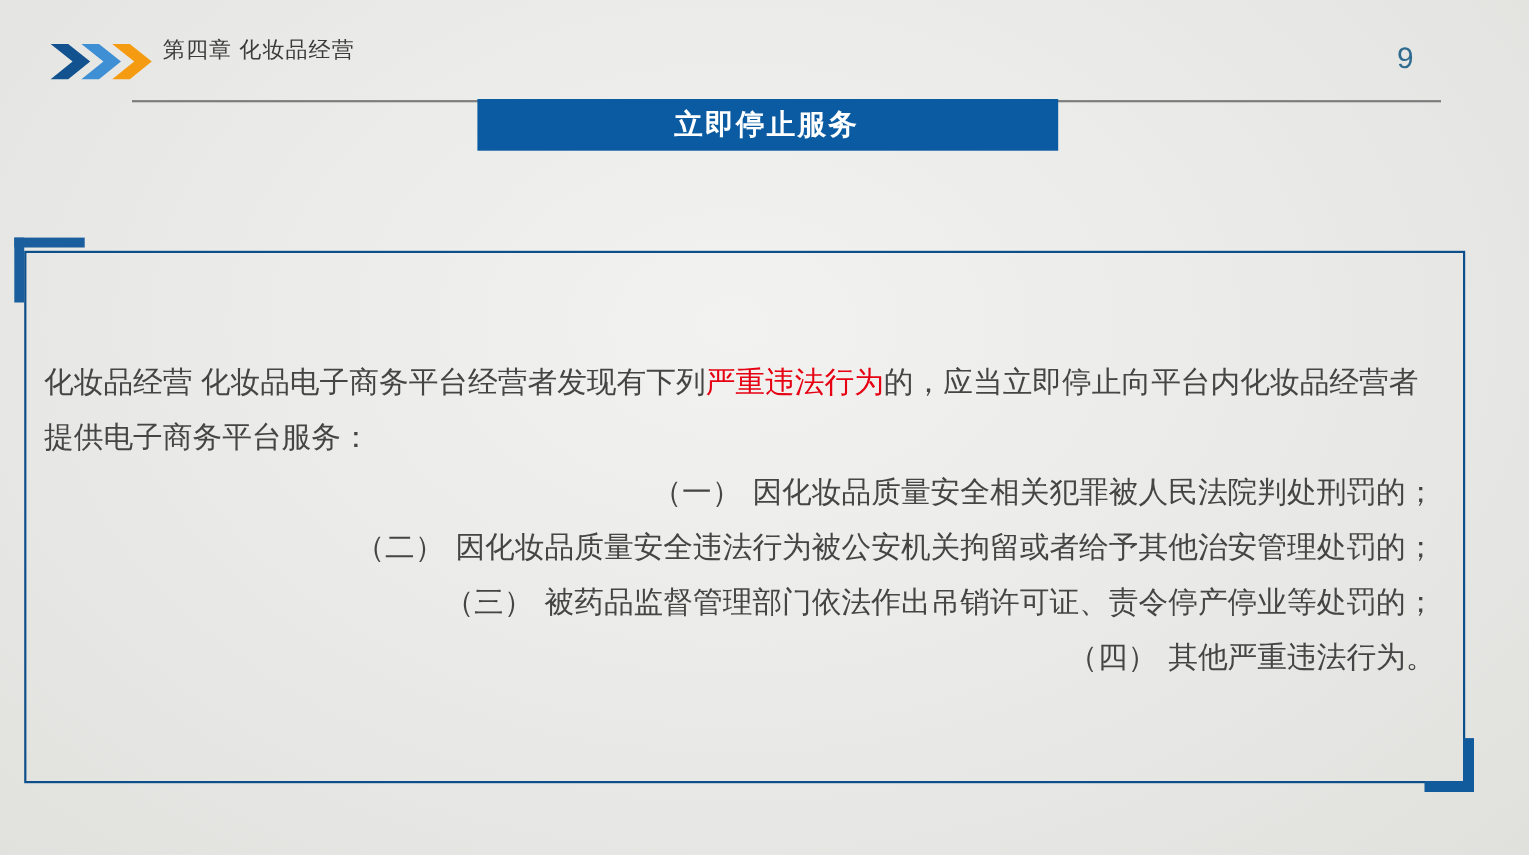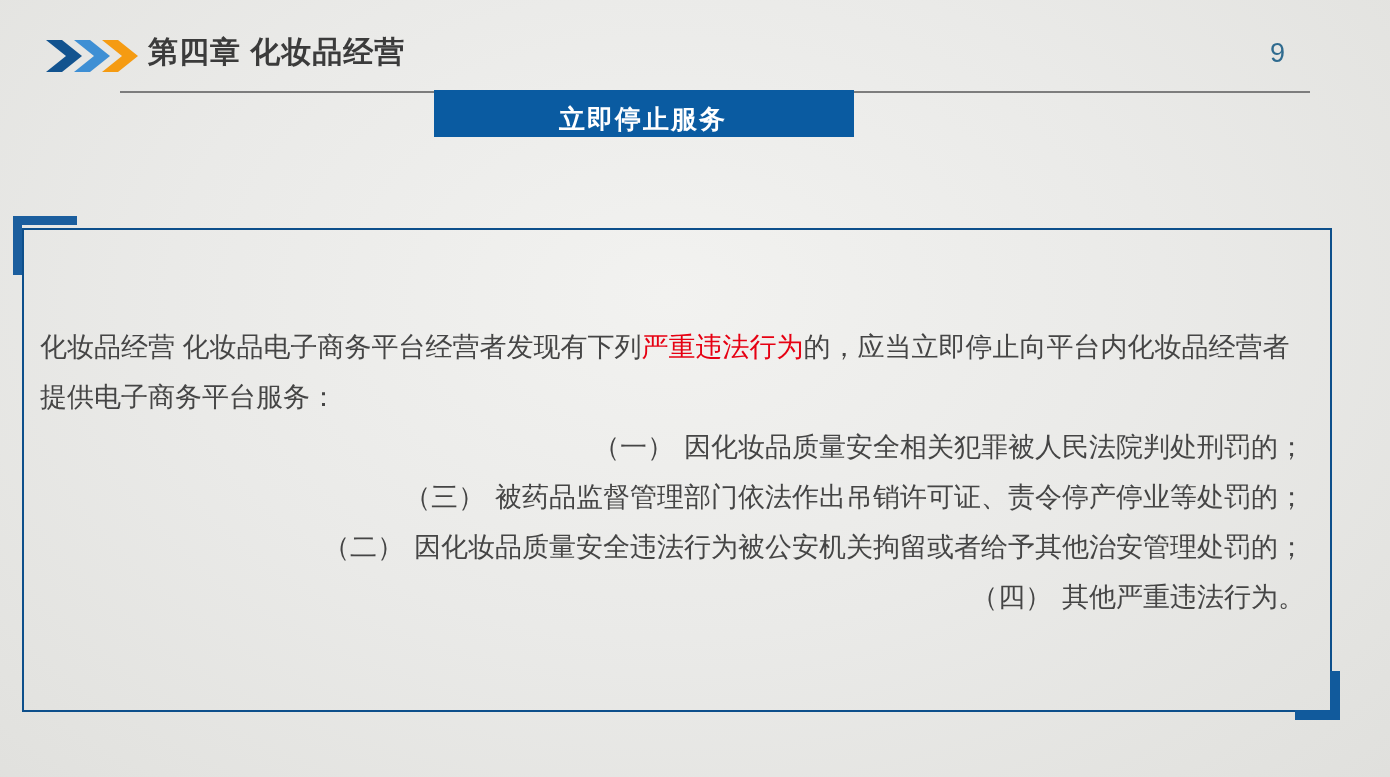--- a/index.html
+++ b/index.html
@@ -36,22 +36,22 @@
     left: 44px;
     top: 36px;
     width: 100px;
     height: 40px;
   }
 
   #page-title {
     position: absolute;
     left: 148px;
     top: 32px;
-    font-size: 30px;
-    font-weight: bold;
+    font-size: 20px;
+    font-weight: normal;
     color: #3b3b3b;
     letter-spacing: 1px;
     white-space: nowrap;
   }
 
   #header-rule {
     position: absolute;
     left: 120px;
     top: 91px;
     width: 1190px;
@@ -66,25 +66,25 @@
     font-size: 27px;
     color: #2f6b8f;
     line-height: 1;
   }
 
   
   #banner {
     position: absolute;
     left: 434px;
     top: 90px;
-    width: 420px;
+    width: 528px;
     height: 47px;
     background: #0a5ba1;
     display: flex;
-    align-items: flex-end;
+    align-items: center;
     justify-content: center;
   }
   #banner-text {
     color: #ffffff;
     font-size: 26px;
     font-weight: bold;
     letter-spacing: 2px;
     transform: translateX(-1px);
   }
 
@@ -212,19 +212,19 @@
     <span class="h"></span>
     <span class="v"></span>
   </div>
 
   <div id="body-text">
 
     <p id="lead"><span>化妆品经营  化妆品电子商务平台经营者发现有下列</span><span class="hl-red">严重违法行为</span><span>的，应当立即停止向平台内化妆品经营者提供电子商务平台服务：</span></p>
 
     <ol id="clauses">
       <li><span class="clause-marker">（一）</span><span>因化妆品质量安全相关犯罪被人民法院判处刑罚的；</span></li>
+      <li><span class="clause-marker">（二）</span><span>因化妆品质量安全违法行为被公安机关拘留或者给予其他治安管理处罚的；</span></li>
       <li><span class="clause-marker">（三）</span><span>被药品监督管理部门依法作出吊销许可证、责令停产停业等处罚的；</span></li>
-      <li><span class="clause-marker">（二）</span><span>因化妆品质量安全违法行为被公安机关拘留或者给予其他治安管理处罚的；</span></li>
       <li><span class="clause-marker">（四）</span><span>其他严重违法行为。</span></li>
     </ol>
   </div>
 
 </div>
 
 </body></html>

